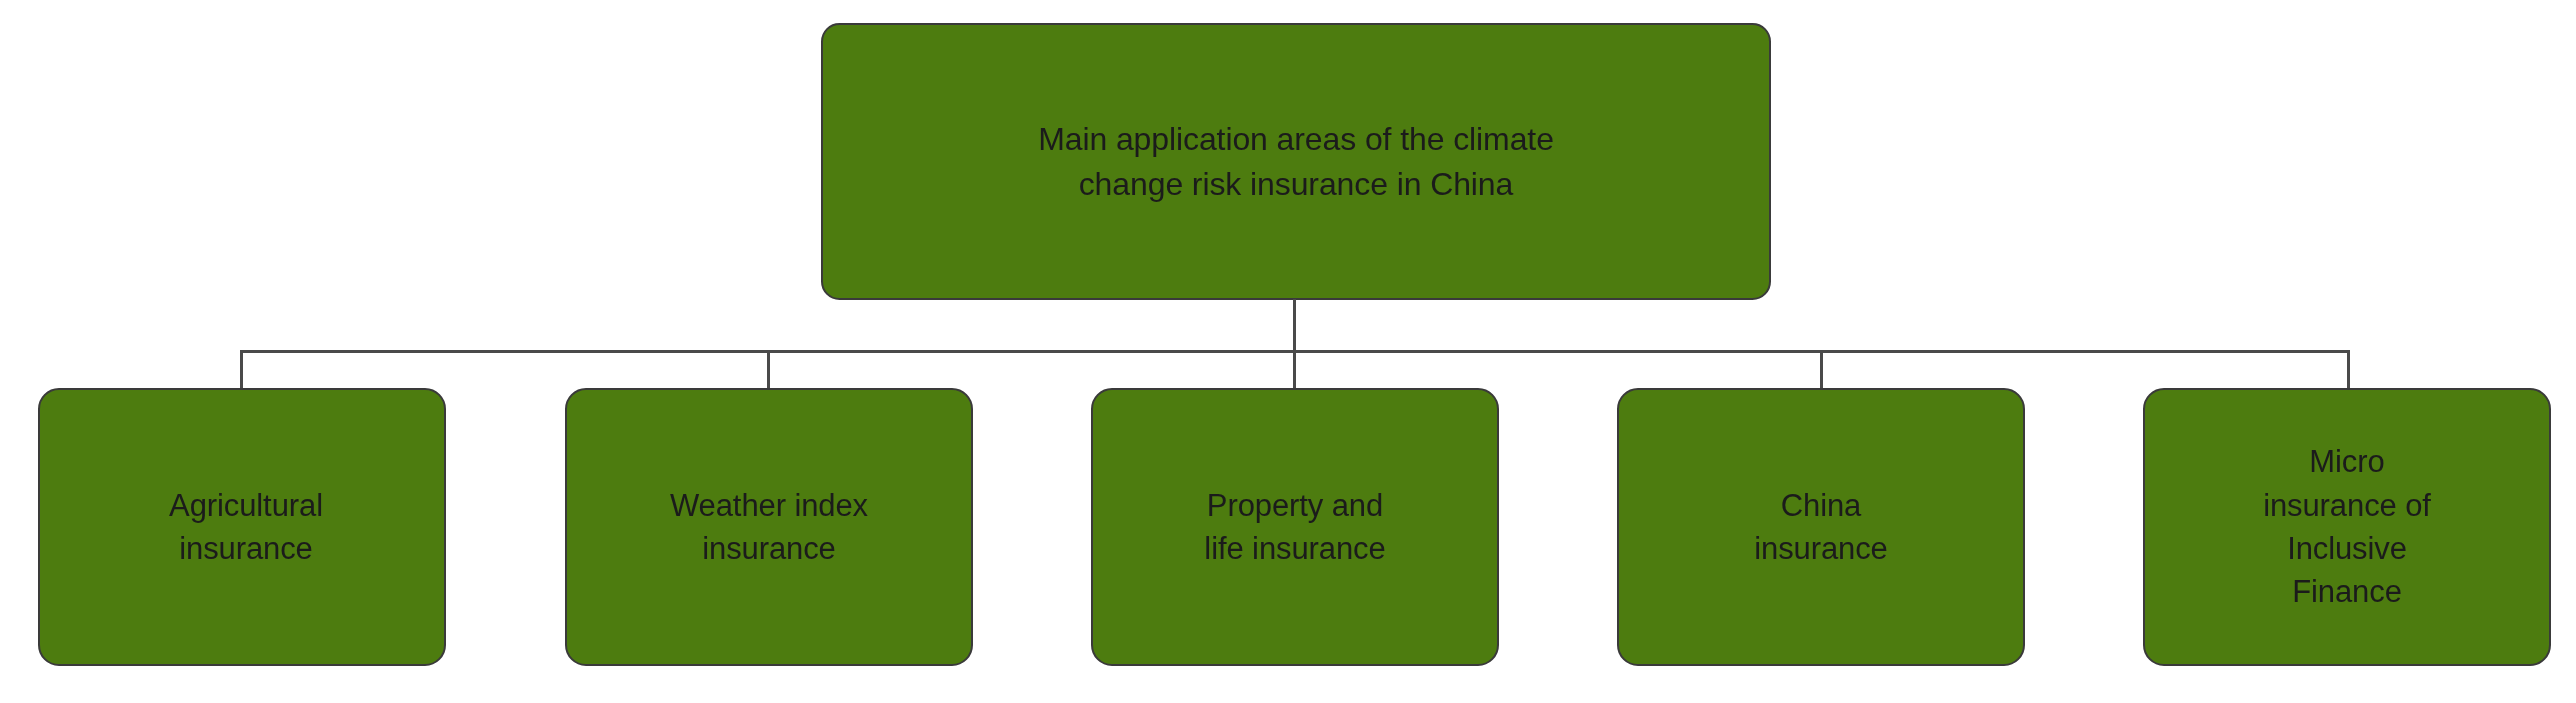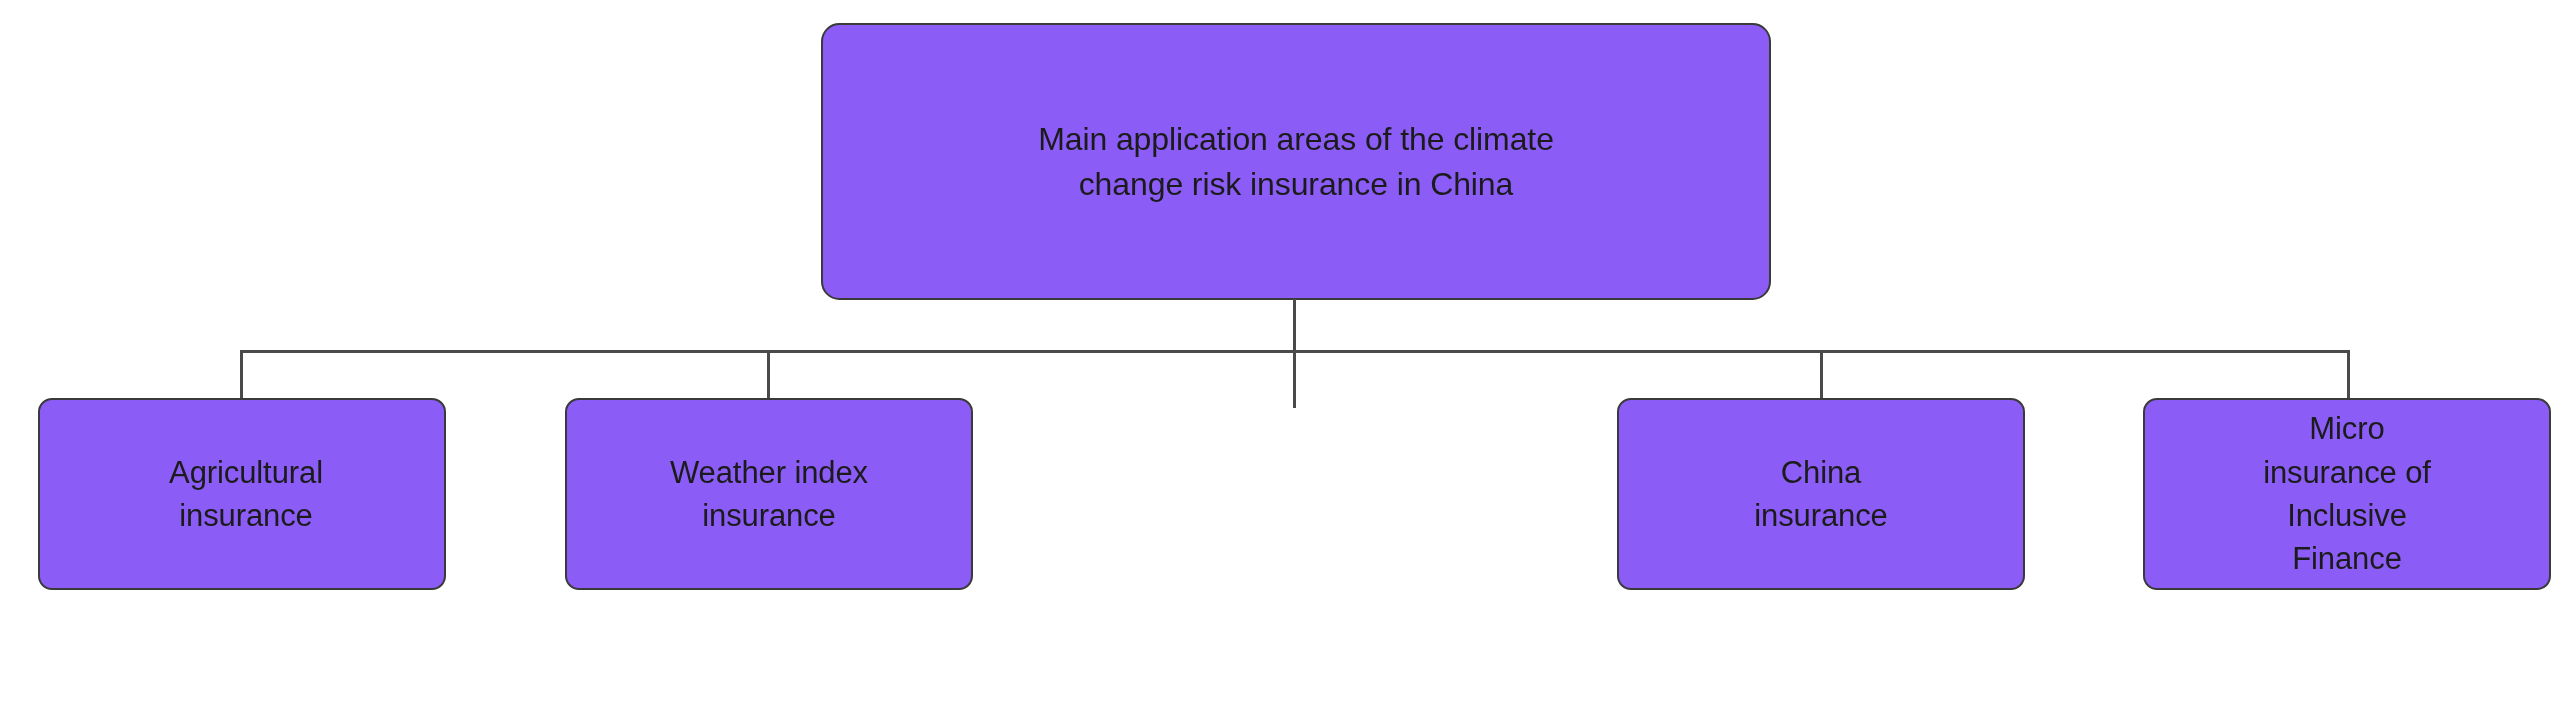--- a/index.html
+++ b/index.html
@@ -15,21 +15,21 @@
     width: 2576px;
     height: 703px;
     background: #ffffff;
     overflow: hidden;
   }
 
   
   .node {
     position: absolute;
     box-sizing: border-box;
-    background: #8b5cf6;
+    background: #4d7c0f;
     border: 2.1px solid #3a3a3a;
     border-radius: 17px;
     display: flex;
     align-items: center;
     justify-content: center;
     text-align: center;
     color: #1b1b1b;
     font-weight: 400;
     line-height: 1.40;
     letter-spacing: -0.1px;
@@ -39,25 +39,25 @@
   .node.root {
     left: 821px;
     top: 23.4px;
     width: 950px;
     height: 277px;
     font-size: 32px;
     border-radius: 18.5px;
   }
 
   .node.leaf {
-    top: 398px;
+    top: 388px;
     width: 408px;
-    height: 192px;
+    height: 278px;
     font-size: 31px;
-    border-radius: 14px;
+    border-radius: 21px;
   }
 
   .leaf-0 { left: 38px; padding-left: 8px;   }
   .leaf-1 { left: 565px;  }
   .leaf-2 { left: 1091px; }
   .leaf-3 { left: 1617px; }
   .leaf-4 { left: 2143px; }
 
   
   .conn {
@@ -97,20 +97,22 @@
   <div class="conn v drop drop-2"></div>
   <div class="conn v drop drop-3"></div>
   <div class="conn v drop drop-4"></div>
 
   <div class="node leaf leaf-0">Agricultural
 insurance</div>
 
   <div class="node leaf leaf-1">Weather index
 insurance</div>
 
+  <div class="node leaf leaf-2">Property and
+life insurance</div>
 
   <div class="node leaf leaf-3">China
 insurance</div>
 
   <div class="node leaf leaf-4">Micro
 insurance of
 Inclusive
 Finance</div>
 
 </div>

